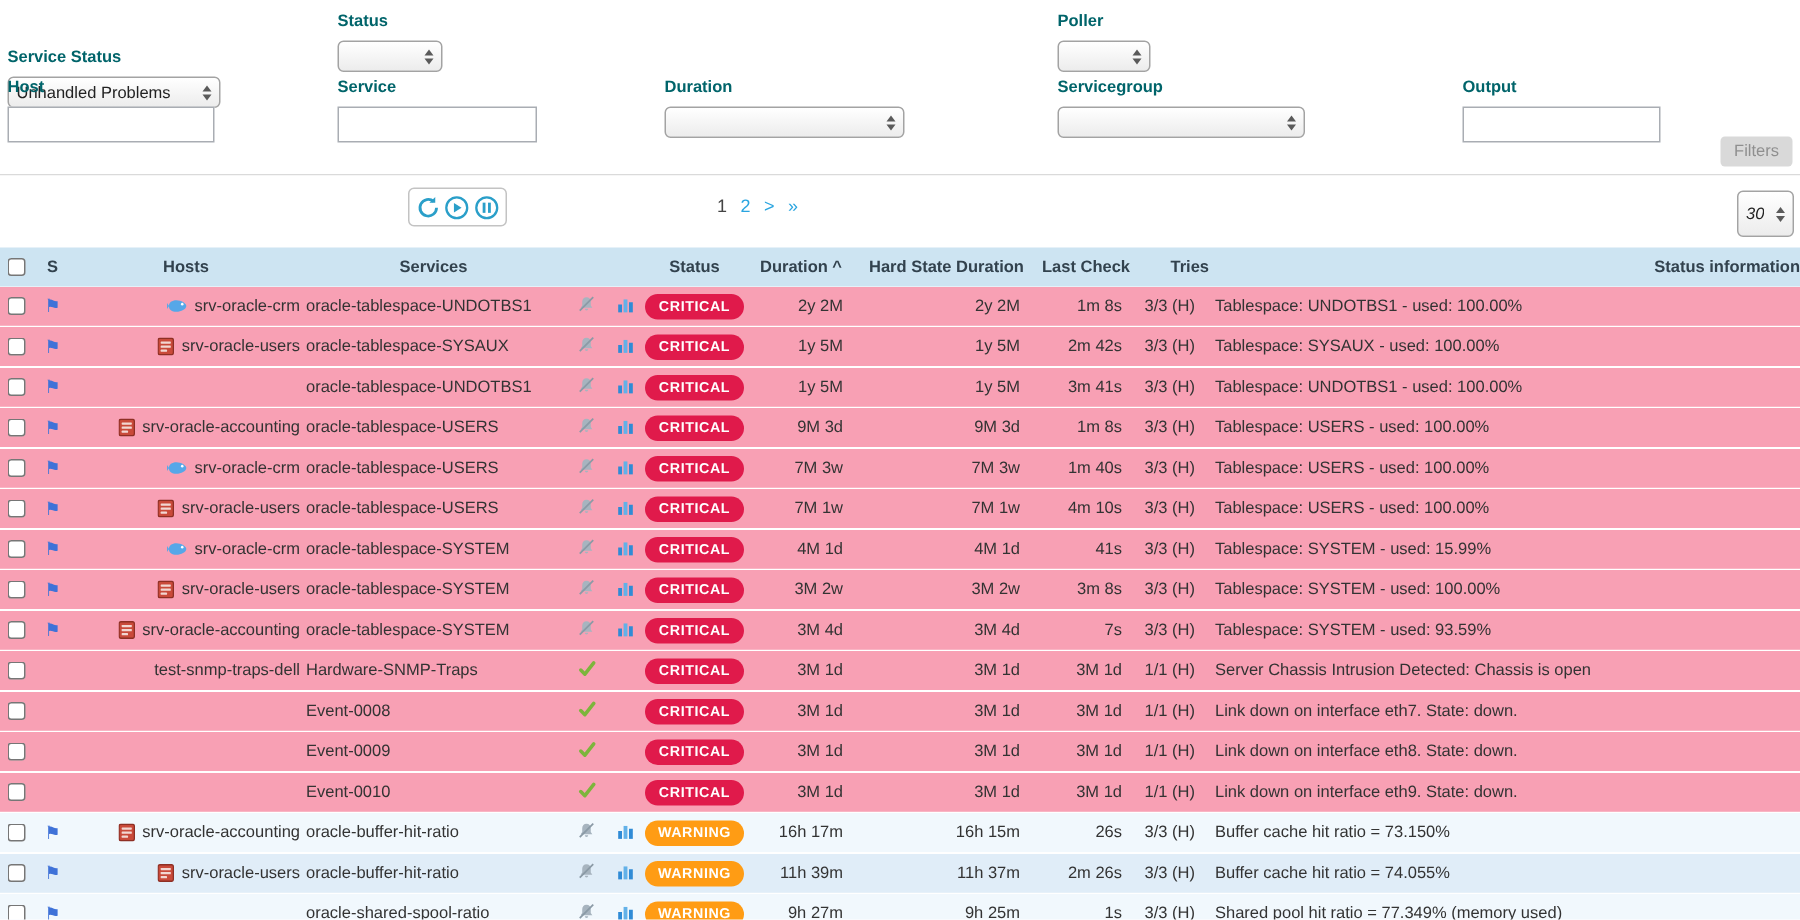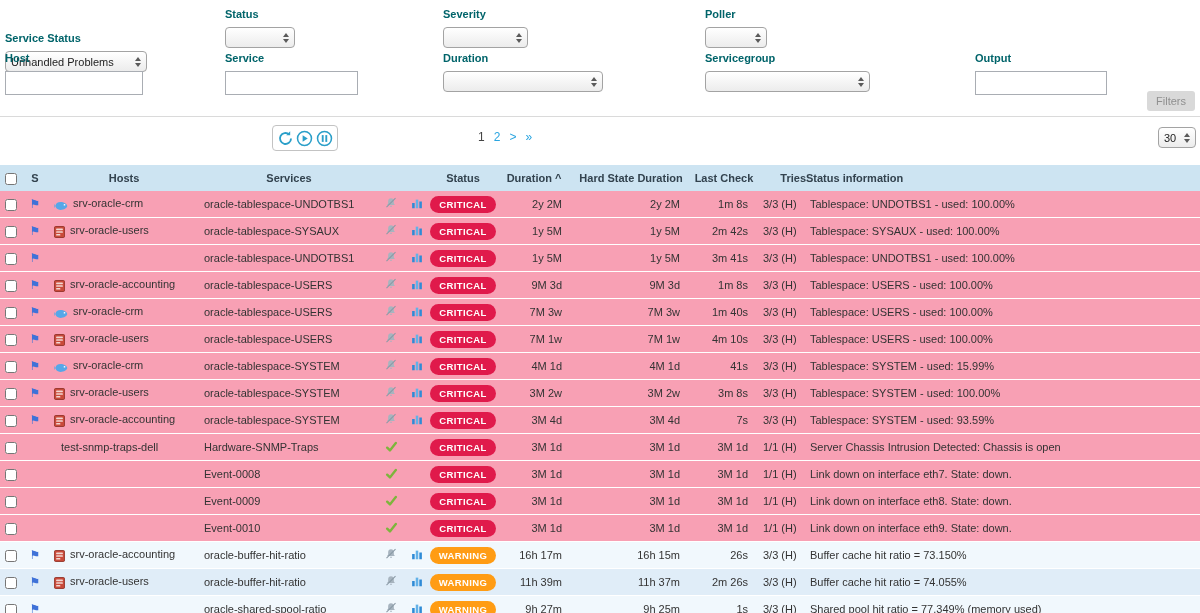--- a/index.html
+++ b/index.html
@@ -22,40 +22,40 @@
     color:#8f8f8f;font-size:11px;font-family:"Liberation Sans",sans-serif;}
   
   .action-bar{position:relative;height:42px;background:#fff;}
   .more-select{position:absolute;left:4px;top:9px;width:262px;height:24px;}
   .icon-box{position:absolute;left:272px;top:8px;height:26px;width:66px;border:1px solid #c3c3c3;border-radius:4px;
     box-sizing:border-box;display:flex;align-items:center;justify-content:space-around;padding:0 3px;background:#fff;}
   .tbi{display:inline-flex;align-items:center;justify-content:center;width:18px;height:18px;cursor:pointer;}
   .pagination{position:absolute;left:478px;top:13px;font-size:12px;display:flex;gap:9px;align-items:center;}
   .page-current{color:#444;}
   .page-link{color:var(--blue);cursor:pointer;}
-  .pagesize{position:absolute;right:4px;top:10px;width:38px;height:21px;}
+  .pagesize{position:absolute;right:4px;top:10px;width:38px;height:31px;font-style:italic;}
   
   table{border-collapse:collapse;table-layout:fixed;width:1200px;margin-top:6px;}
   thead tr{background:var(--header-bg);}
   th{font-size:11px;font-weight:bold;color:#32424e;height:26px;padding:0;text-align:center;white-space:nowrap;}
   td{height:26px;font-size:11px;padding:0;white-space:nowrap;overflow:hidden;color:#333;}
   tbody td{border-bottom:1px solid rgba(255,255,255,.45);}
   .c-check{width:22px;text-align:center;}
   .c-flag{width:26px;text-align:center;}
-  .c-host{text-align:left;padding-left:6px;}
+  .c-host{text-align:right;padding-left:6px;}
   th.c-host,th.c-svc{text-align:center;padding-left:0;}
   .c-svc{text-align:left;padding-left:4px;}
   .c-icon{text-align:center;}
   .c-status{text-align:center;}
   .c-dur,.c-hard,.c-last{text-align:right;padding-right:10px;}
   th.c-dur,th.c-hard,th.c-last{text-align:center;padding-right:0;}
   .c-tries{text-align:left;padding-left:5px;}
   th.c-tries{text-align:right;padding-left:0;}
   .c-info{text-align:left;padding-left:4px;}
-  th.c-info{text-align:left;padding-left:0;}
+  th.c-info{text-align:right;padding-left:0;}
   .badge{display:inline-block;min-width:52px;padding:3px 7px;border-radius:10px;color:#fff;font-size:9.5px;
     font-weight:bold;letter-spacing:.4px;text-align:center;}
   .flag{color:#3f72d8;font-size:12px;line-height:1;}
   .hicon{display:inline-block;vertical-align:middle;margin-right:5px;min-width:2px;}
   .hicon svg{vertical-align:middle;}
   .lnk{cursor:pointer;}
   .sort{font-weight:bold;margin-left:3px;}
   input[type=checkbox]{width:12px;height:12px;margin:0;vertical-align:middle;}
 </style>
 </head>
@@ -78,30 +78,20 @@
     <label>Status</label>
     <div class="fselect" style="width:70px;">
       <span class="fsel-text"></span>
       <span class="sel-arrows">
           <i class="tri-up"></i>
           <i class="tri-down"></i>
         </span>
     </div>
   </div>
 
-  <div class="fgroup" style="left:443px;top:8px;">
-    <label>Severity</label>
-    <div class="fselect" style="width:85px;">
-      <span class="fsel-text"></span>
-      <span class="sel-arrows">
-          <i class="tri-up"></i>
-          <i class="tri-down"></i>
-        </span>
-    </div>
-  </div>
 
   <div class="fgroup" style="left:705px;top:8px;">
     <label>Poller</label>
     <div class="fselect" style="width:62px;">
       <span class="fsel-text"></span>
       <span class="sel-arrows">
           <i class="tri-up"></i>
           <i class="tri-down"></i>
         </span>
     </div>

